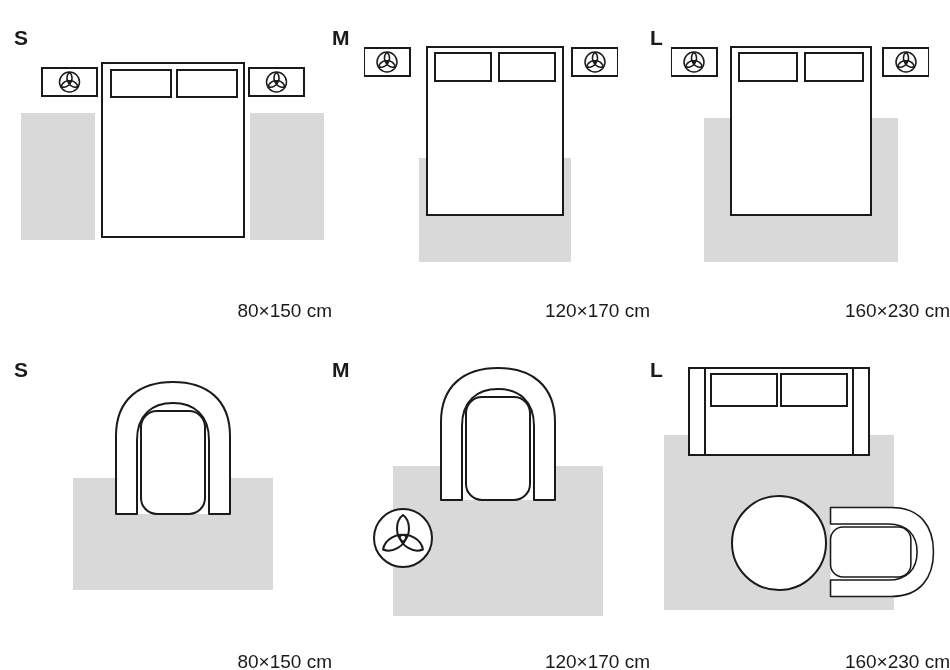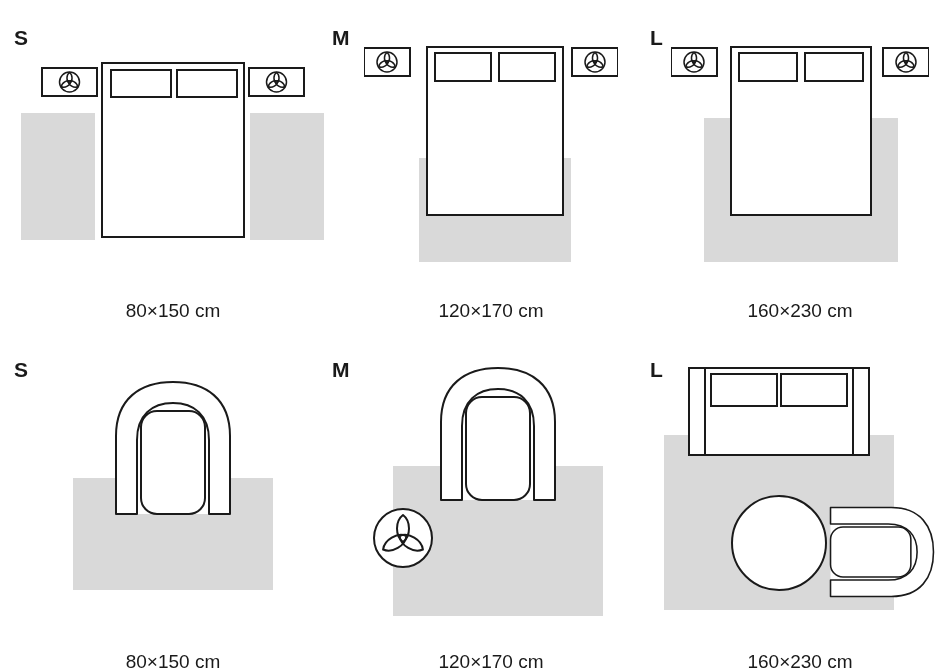--- a/index.html
+++ b/index.html
@@ -18,21 +18,21 @@
     grid-template-rows:332px 330px;
   }
   .panel{position:relative}
   .size-label{
     position:absolute;top:4px;left:0;
     font-size:21px;font-weight:700;line-height:1;
   }
   .figure{position:absolute;top:40px;left:50%;transform:translateX(-50%)}
   .row-living .figure{top:28px}
   .caption{
-    position:absolute;left:0;width:100%;text-align:center;
+    position:absolute;left:0;width:100%;text-align:right;
     font-size:19px;line-height:1.2;
   }
   .row-bedroom .caption{top:275px}
   .row-living .caption{top:294px}
   
   .rug{fill:var(--rug,#d9d9d9);stroke:none}
   .fw{fill:#ffffff;stroke:var(--line,#1a1a1a);stroke-width:2}
   .st{fill:none;stroke:var(--line,#1a1a1a);stroke-width:2}
   .defs-holder{position:absolute;width:0;height:0;overflow:hidden}
 </style>

